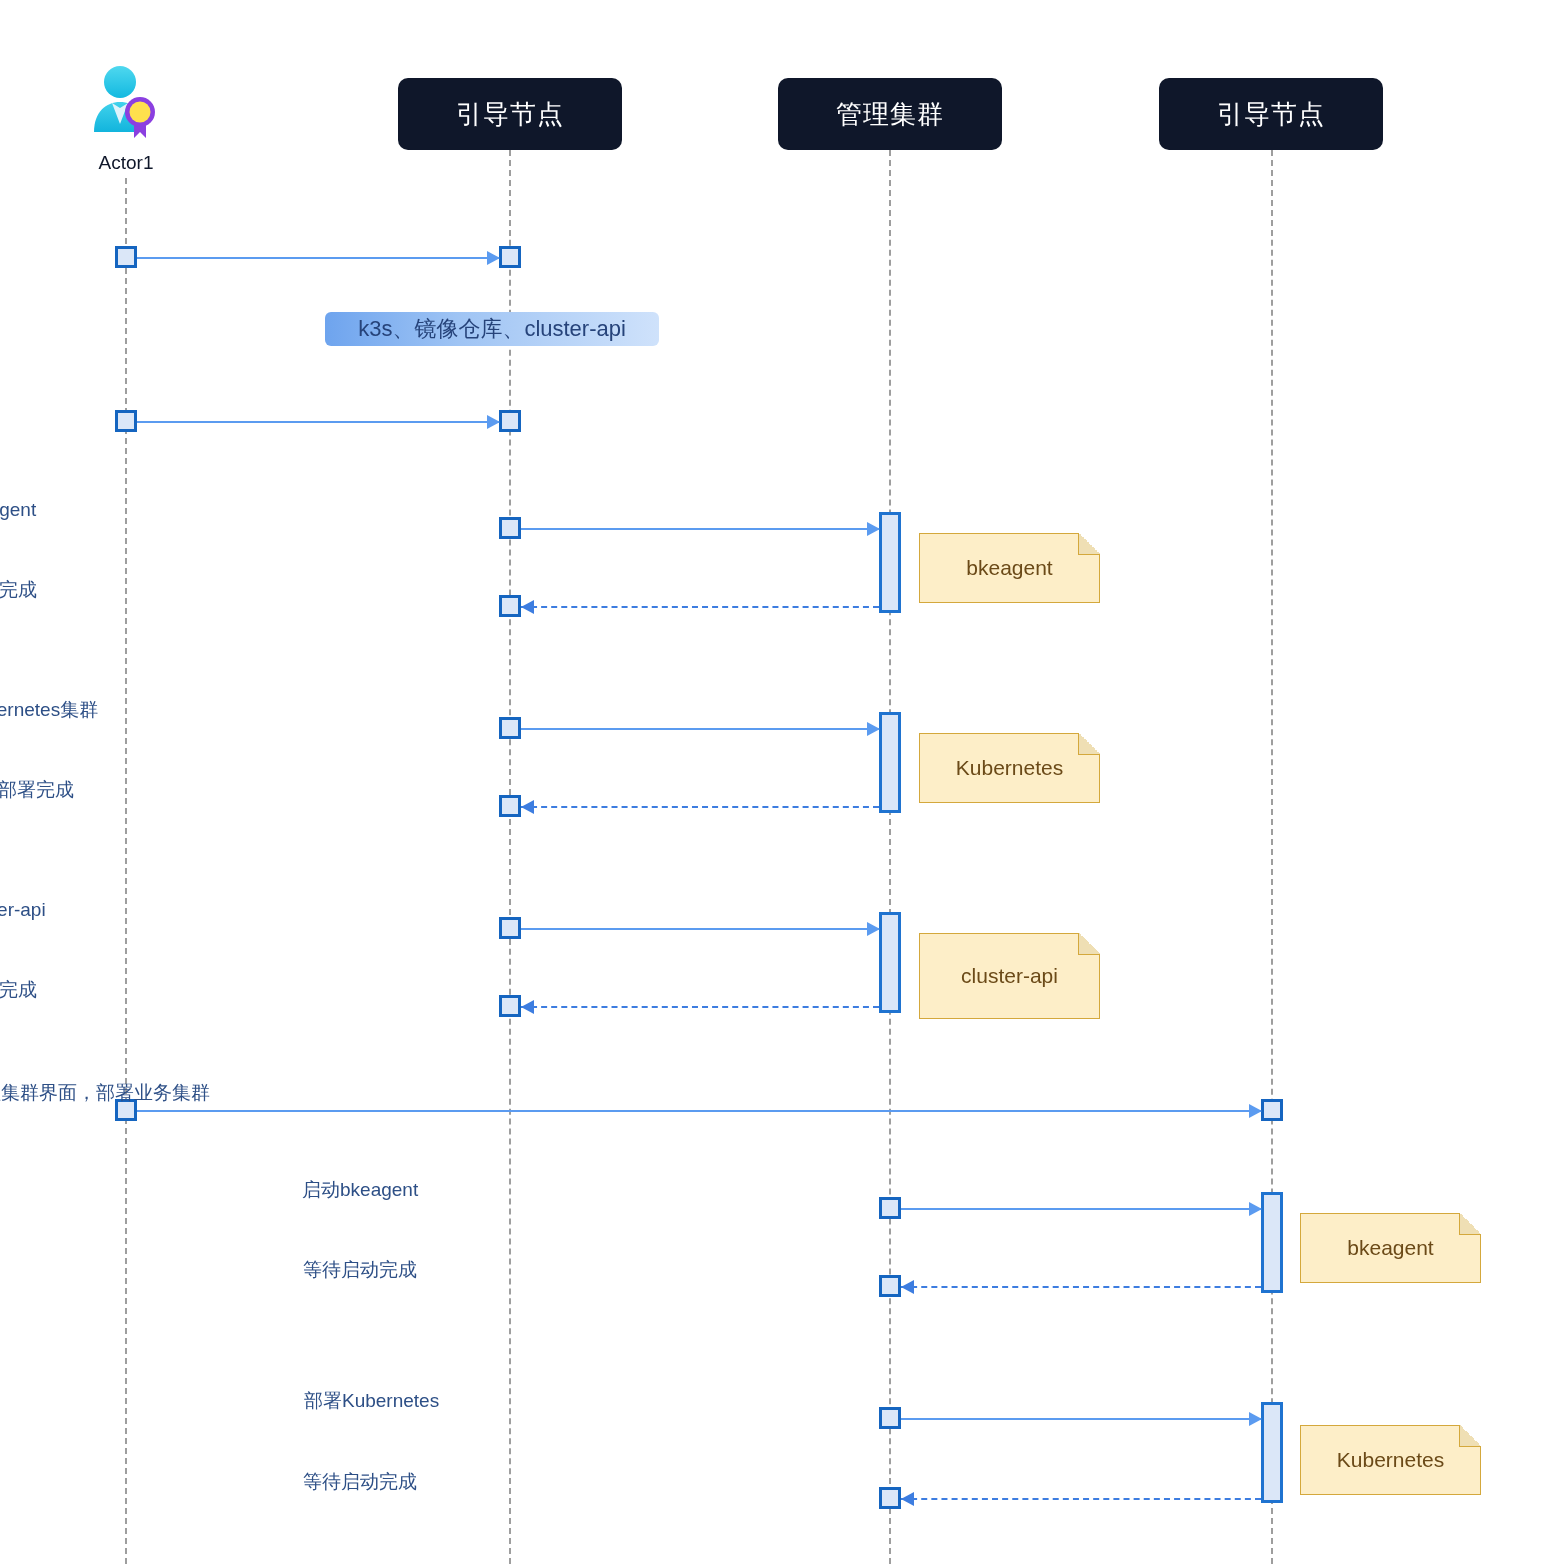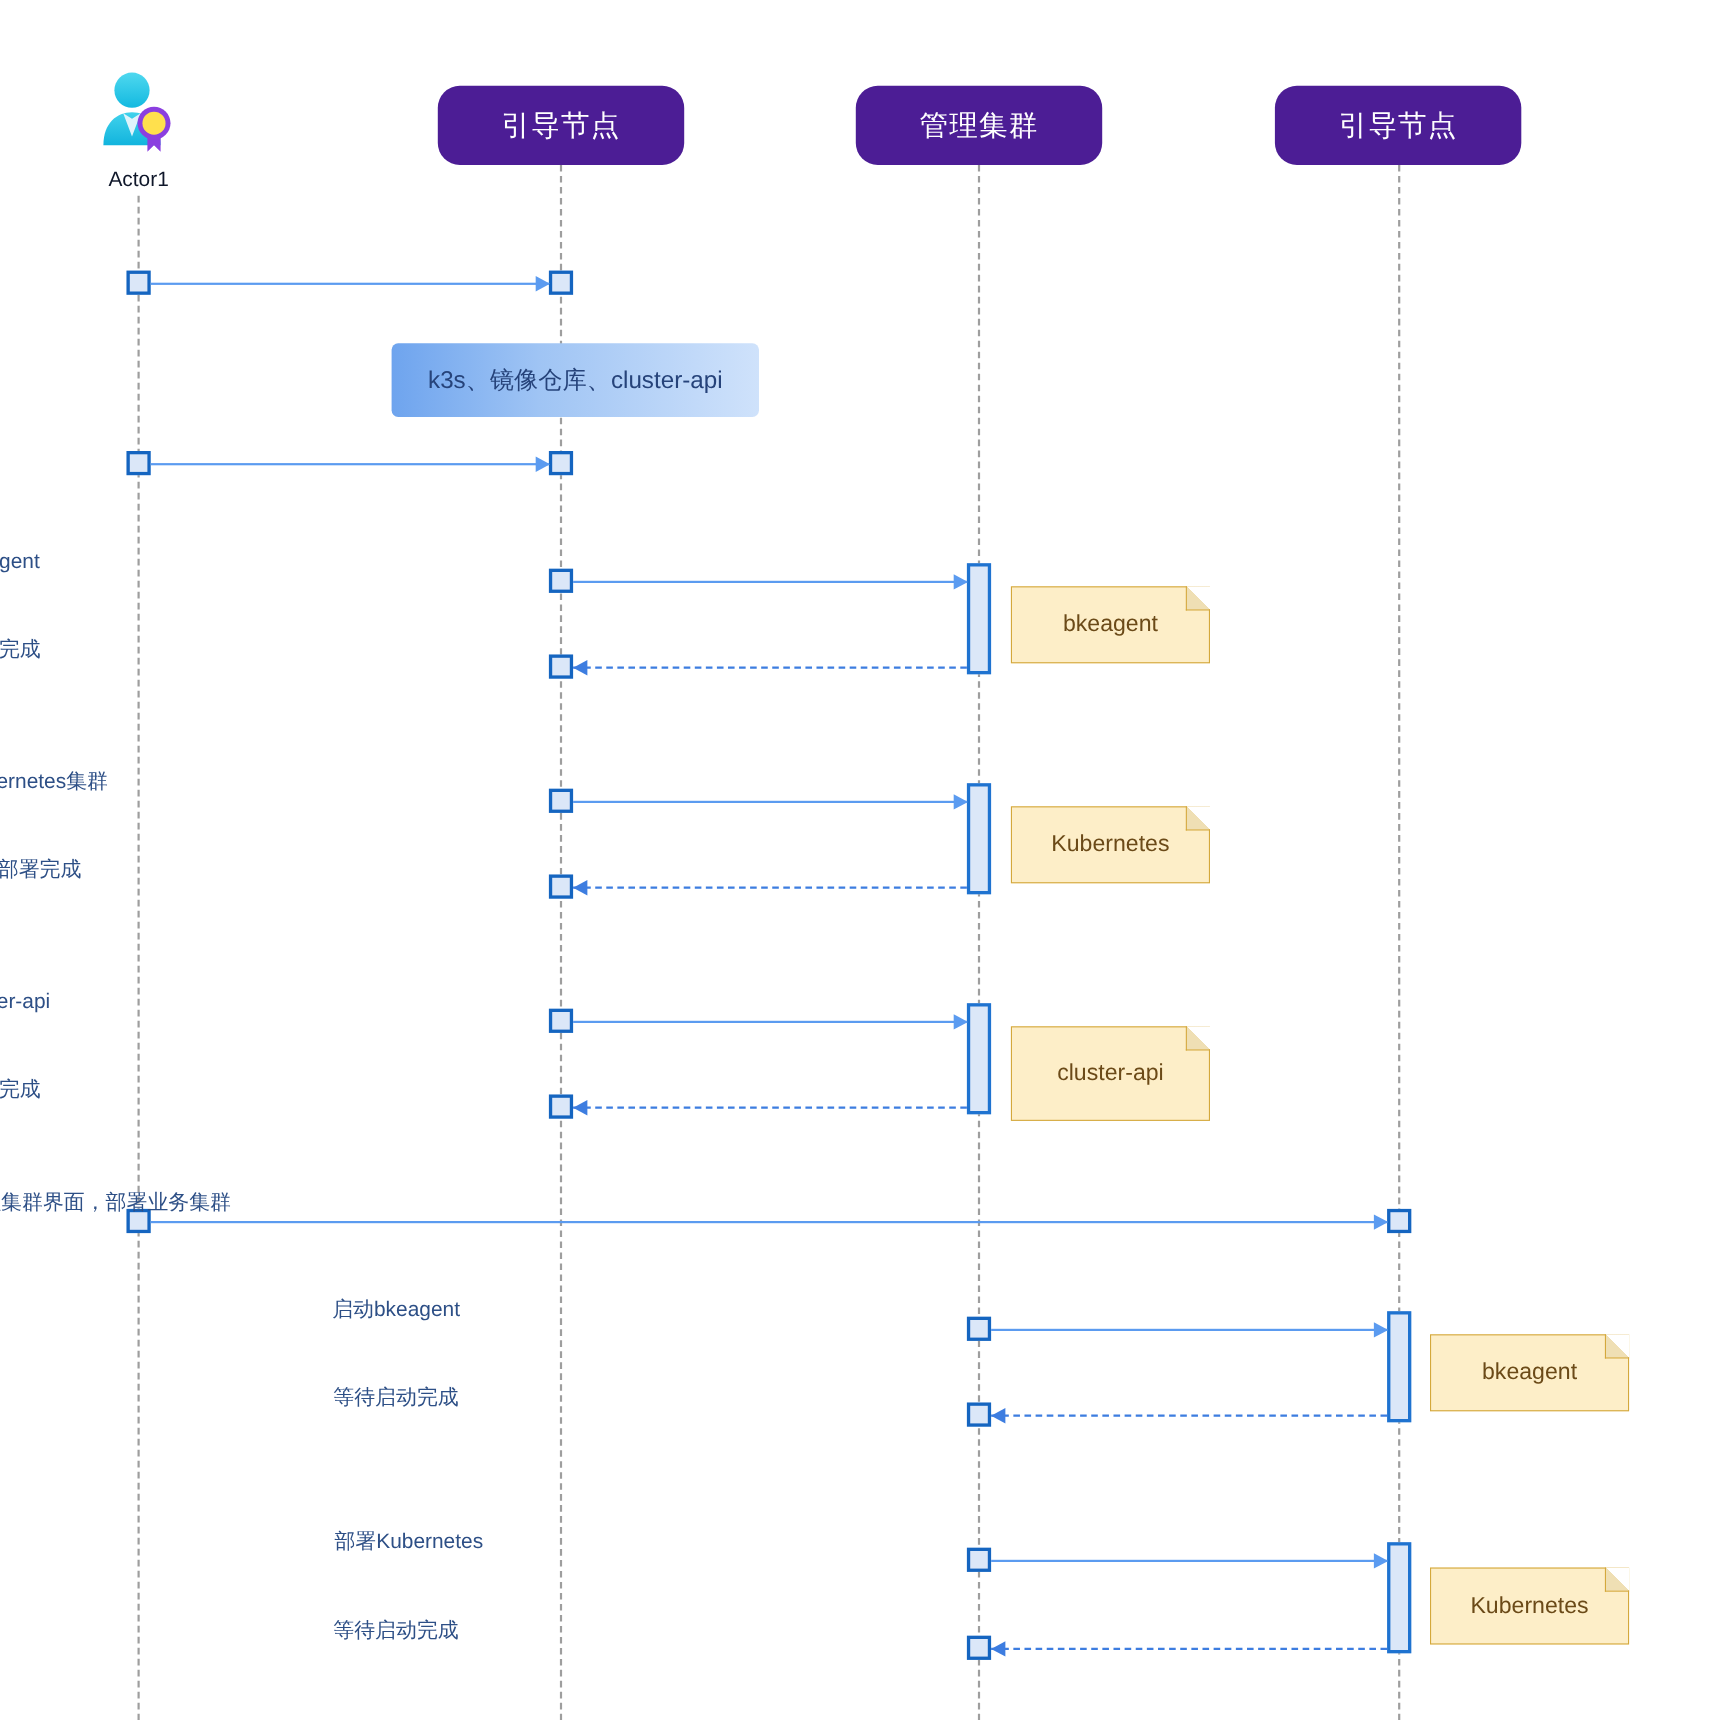--- a/index.html
+++ b/index.html
@@ -14,22 +14,22 @@
     position: relative;
     width: 1560px;
     height: 1564px;
     background: #ffffff;
     overflow: hidden;
   }
 
   
   .participant-box {
     position: absolute;
-    background: #4c1d95;
-    border-radius: 20px;
+    background: #0f172a;
+    border-radius: 10px;
     color: #ffffff;
     display: flex;
     align-items: center;
     justify-content: center;
     font-size: 26px;
     letter-spacing: 1px;
     box-sizing: border-box;
   }
   .lifeline {
     position: absolute;
@@ -165,21 +165,21 @@
       <path d="M10 70 C10 50 22 40 36 40 C50 40 62 50 62 70 Z" fill="url(#bodyg)"></path>
       <path d="M28 41 L36 62 L44 41 L36 46 Z" fill="#dff3fb"></path>
       <path d="M50 60 L50 76 L56 70 L62 76 L62 60 Z" fill="#8b3fe0"></path>
       <circle cx="56" cy="50" r="15" fill="#8b3fe0"></circle>
       <circle cx="56" cy="50" r="10.5" fill="#ffe04d"></circle>
     </svg>
     <div class="actor-label">Actor1</div>
   </div>
 
   <div id="gnotes-layer">
-      <div class="gnote" style="left: 356px; top: 312px; width: 334px; height: 67px;">k3s、镜像仓库、cluster-api</div>
+      <div class="gnote" style="left: 325px; top: 312px; width: 334px; height: 34px;">k3s、镜像仓库、cluster-api</div>
     </div>
 
   <div id="activations-layer">
       <div class="act-small" style="left: 115px; top: 246px; width: 22px; height: 22px;"></div>
       <div class="act-small" style="left: 499px; top: 246px; width: 22px; height: 22px;"></div>
       <div class="act-small" style="left: 115px; top: 410px; width: 22px; height: 22px;"></div>
       <div class="act-small" style="left: 499px; top: 410px; width: 22px; height: 22px;"></div>
       <div class="act-small" style="left: 499px; top: 517px; width: 22px; height: 22px;"></div>
       <div class="act-small" style="left: 499px; top: 595px; width: 22px; height: 22px;"></div>
       <div class="act-small" style="left: 499px; top: 717px; width: 22px; height: 22px;"></div>

